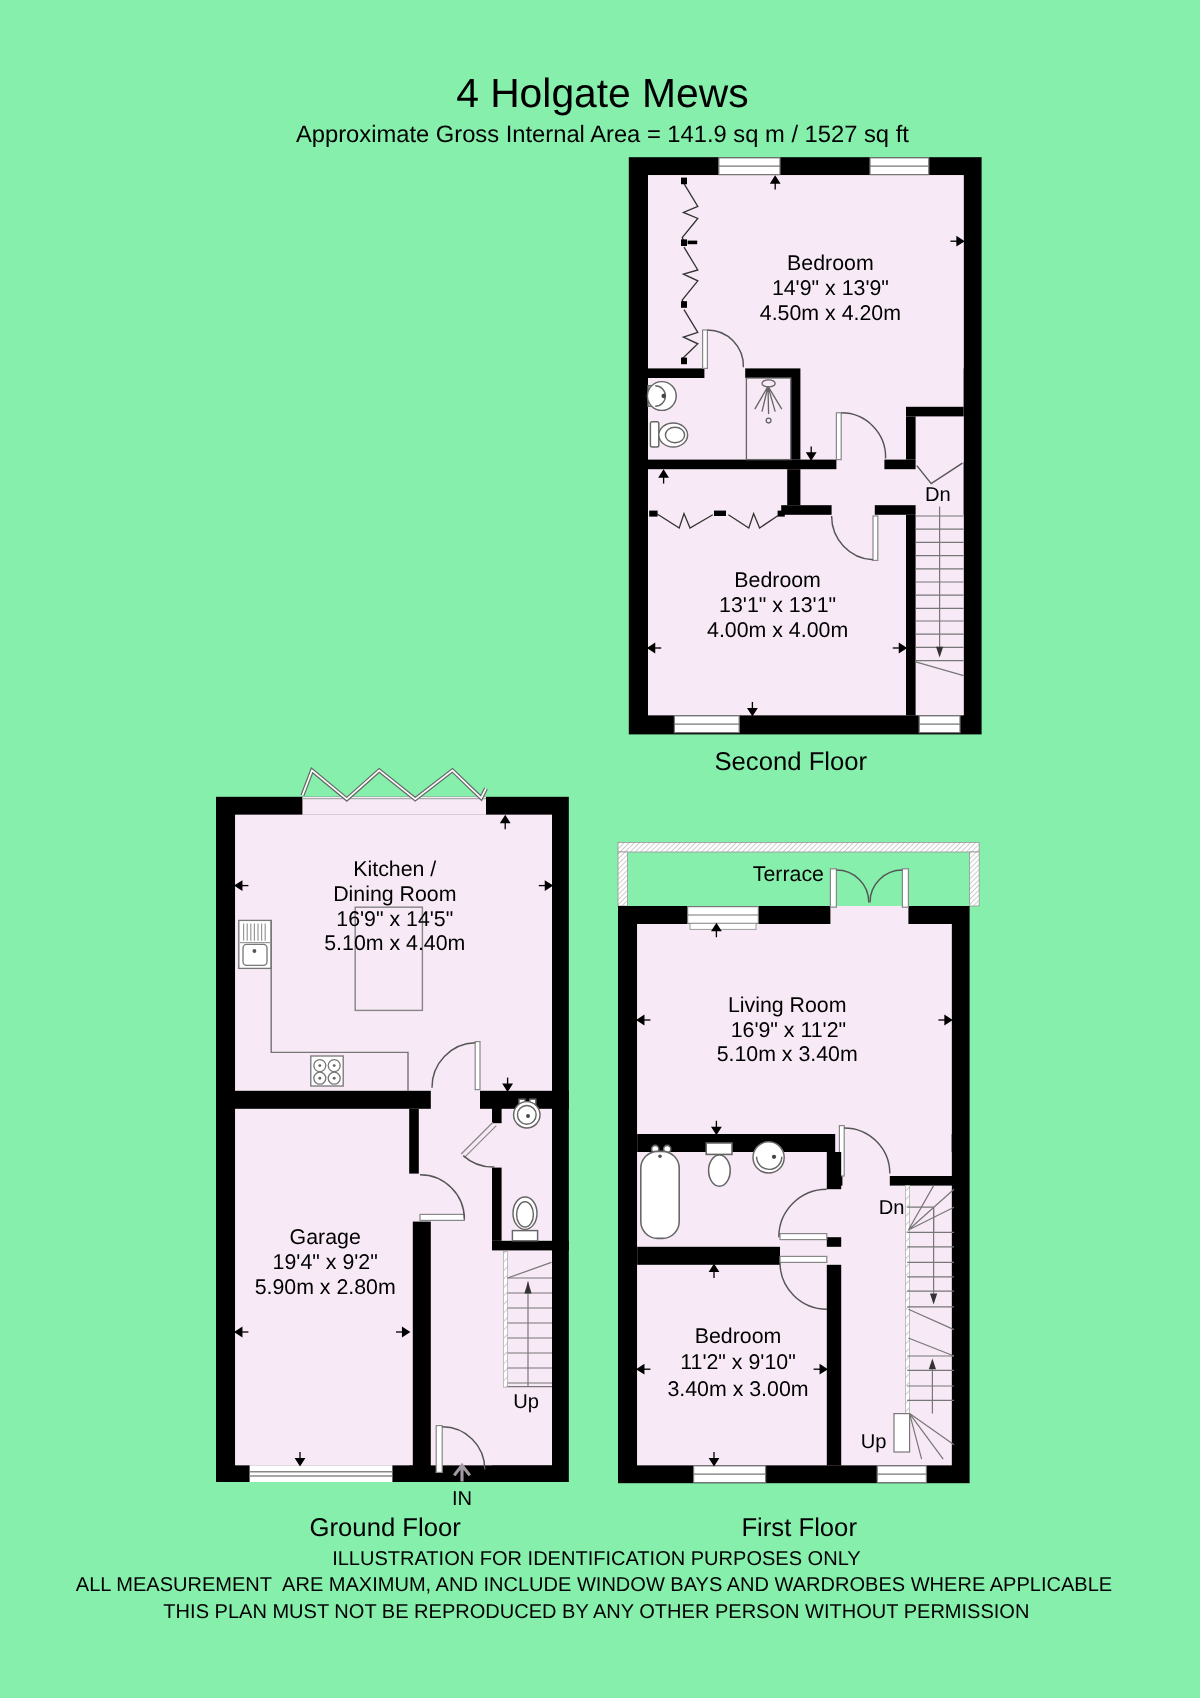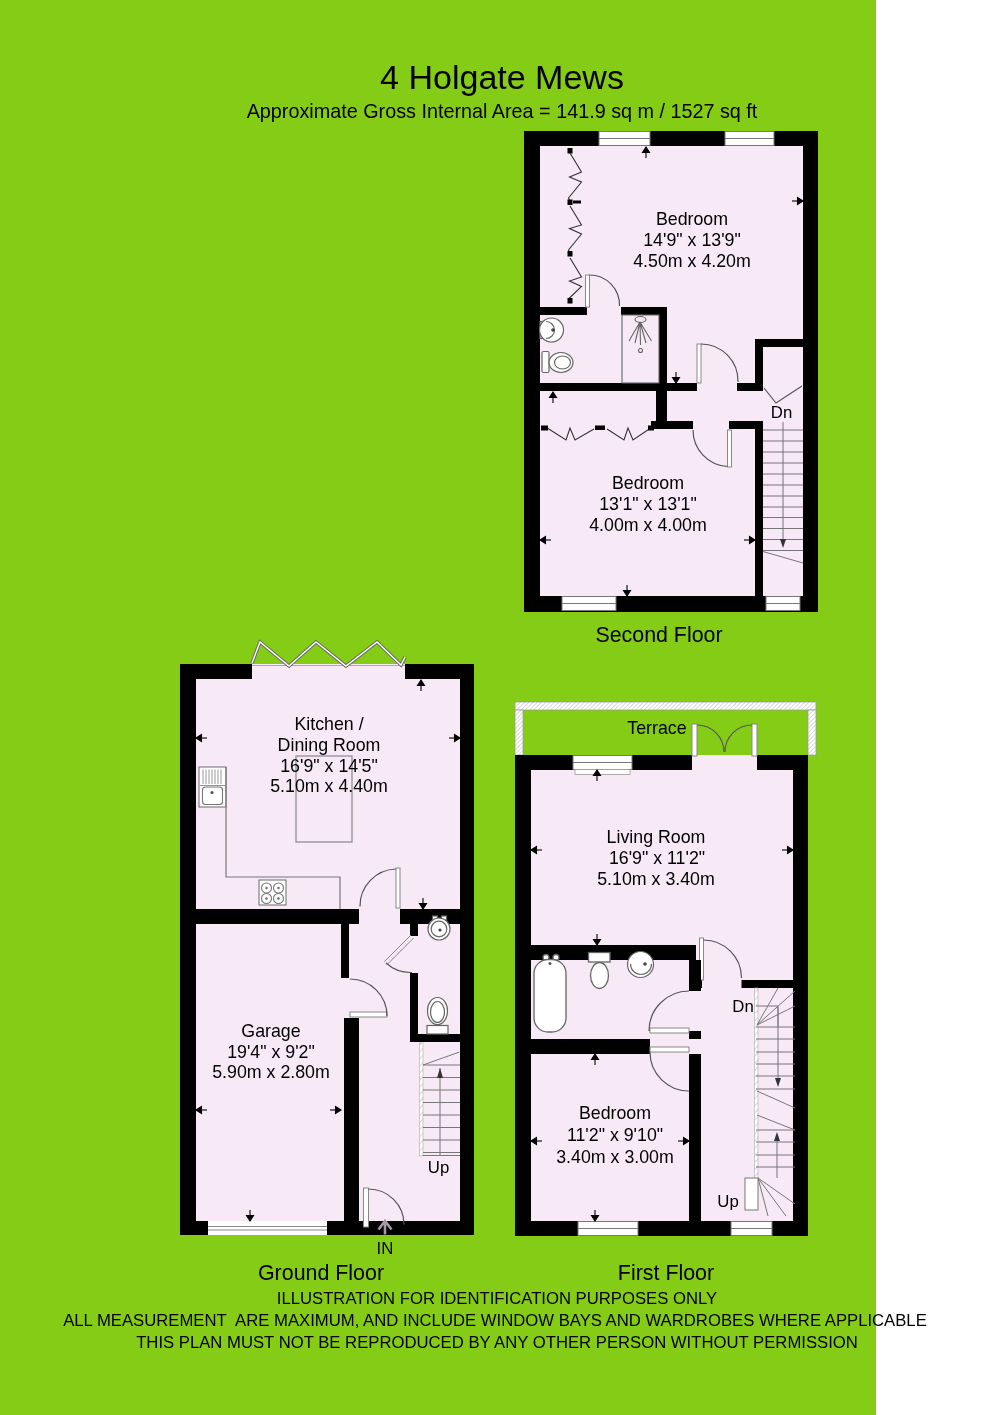--- a/index.html
+++ b/index.html
@@ -1,16 +1,16 @@
 <!DOCTYPE html>
 <html><head>
 <meta charset="utf-8">
 <style>
 html,body{margin:0;padding:0;background:#ffffff;}
-#page{position:relative;width:876px;height:1415px;background:#84cc16;font-family:"Liberation Sans",sans-serif;text-align:right;}
+#page{position:relative;width:1000px;height:1415px;background:#86efac;font-family:"Liberation Sans",sans-serif;text-align:right;}
 text{font-family:"Liberation Sans",sans-serif;fill:#000;}
 .rn{font-size:17.8px;}
 .fl{font-size:21.4px;}
 .sm{font-size:16.8px;}
 </style>
 </head>
 <body>
 <div id="page">
 <svg width="1000" height="1415" viewBox="0 0 1000 1415">
 <defs>

